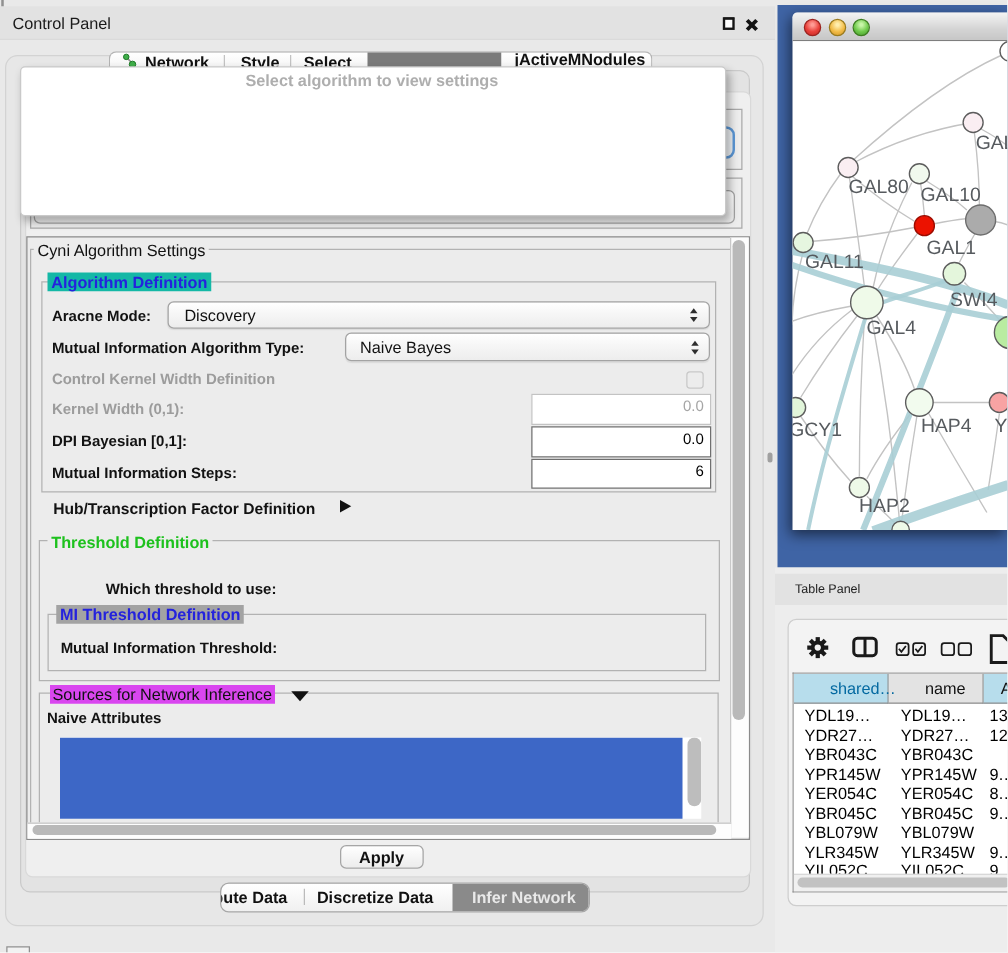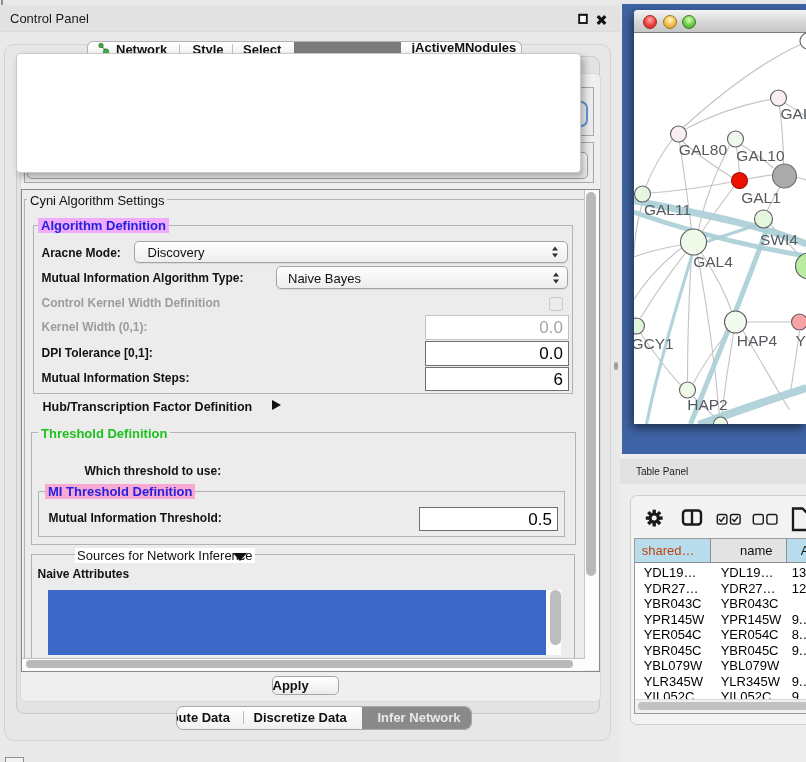--- a/index.html
+++ b/index.html
@@ -5,21 +5,21 @@
 html,body{margin:0;padding:0;}
 #root{position:relative;width:806px;height:762px;background:#e9e9e9;font-family:"Liberation Sans",sans-serif;overflow:hidden;}
 .abs{position:absolute;}
 .lbl{position:absolute;font-size:12px;font-weight:bold;color:#121212;white-space:nowrap;}
 .lbl-dis{position:absolute;font-size:12px;font-weight:bold;color:#9c9c9c;white-space:nowrap;}
 .combo{position:absolute;border:1px solid #a3a3a3;border-radius:5px;background:linear-gradient(#ffffff,#f6f6f6 45%,#ededed);box-shadow:0 1px 1px rgba(0,0,0,0.08);}
 .combo .ct{position:absolute;left:13px;top:50%;transform:translateY(-50%);font-size:13px;color:#111;white-space:nowrap;}
 .spin{position:absolute;right:8.5px;top:50%;width:6px;height:11px;transform:translateY(-50%);}
 .spin:before{content:"";position:absolute;left:0;top:0;border-left:3px solid transparent;border-right:3px solid transparent;border-bottom:4.5px solid #2e2e2e;}
 .spin:after{content:"";position:absolute;left:0;bottom:0;border-left:3px solid transparent;border-right:3px solid transparent;border-top:4.5px solid #2e2e2e;}
-.tfield{position:absolute;background:#fff;font-size:17px;text-align:right;white-space:nowrap;}
+.tfield{position:absolute;background:#fff;font-size:12px;text-align:right;white-space:nowrap;}
 </style>
 </head>
 <body>
 <div id="root">
 <div class="abs" style="left:1px;top:0;width:2px;height:9px;background:#909090;"></div>
 
 <div class="abs" style="left:0;top:5px;width:620px;height:26px;background:#e2e2e2;border-bottom:1px solid #dadada;"></div>
 <div class="abs" style="left:10px;top:11px;font-size:13px;color:#1a1a1a;">Control Panel</div>
 <svg class="abs" style="left:576px;top:12px;" width="34" height="16" viewBox="0 0 34 16">
 <rect x="3.2" y="2.8" width="7.6" height="8.2" fill="#fdfdfd" stroke="#161616" stroke-width="1.9"></rect>
@@ -58,80 +58,80 @@
 <div class="abs" style="left:27px;top:152px;width:559px;height:25px;border:1px solid #a3a3a3;border-radius:5px;background:linear-gradient(#ffffff,#ededed);"></div>
 
 <div class="abs" style="left:20.5px;top:188.5px;width:577px;height:481.5px;border:1px solid #8a8a8a;background:#ececec;"></div>
 
 <div class="abs" style="left:21.5px;top:189.5px;width:562px;height:469px;overflow:hidden;">
  <div class="abs" style="left:2px;top:9.5px;width:559px;height:600px;border:1px solid #b2b2b2;"></div>
 </div>
 <div class="abs" style="left:27px;top:193px;font-size:13px;color:#111;background:#ececec;padding:0 3px;">Cyni Algorithm Settings</div>
 
 <div class="abs" style="left:33px;top:224.5px;width:538px;height:167px;border:1px solid #b2b2b2;"></div>
-<div class="abs" style="left:38px;top:218px;font-size:13px;font-weight:bold;color:#2422dd;background:#f0abfc;padding:0 3px;text-align:center;">Algorithm Definition</div>
+<div class="abs" style="left:38px;top:218px;font-size:13px;font-weight:bold;color:#2422dd;background:#14b8a6;padding:0 3px;text-align:center;">Algorithm Definition</div>
 
 <div class="lbl" style="left:41.5px;top:245.5px;">Aracne Mode:</div>
 <div class="combo" style="left:133.5px;top:241px;width:432px;height:20px;">
       <span class="ct">Discovery</span>
       <span class="spin"></span>
     </div>
 <div class="lbl" style="left:41.5px;top:271px;">Mutual Information Algorithm Type:</div>
 <div class="combo" style="left:276px;top:266px;width:290px;height:21px;">
       <span class="ct" style="left:11px;">Naive Bayes</span>
       <span class="spin"></span>
     </div>
 <div class="lbl-dis" style="left:41.5px;top:296px;">Control Kernel Width Definition</div>
 <div class="abs" style="left:549px;top:297px;width:12px;height:12px;border:1px solid #c7c7c7;border-radius:3px;background:#ececec;"></div>
 <div class="lbl-dis" style="left:41.5px;top:320px;">Kernel Width (0,1):</div>
 <div class="tfield" style="left:425px;top:314.5px;width:137px;height:21px;border:1px solid #c3c3c3;color:#a5a5a5;padding:2px 5px 0 0;">0.0</div>
-<div class="lbl" style="left:41.5px;top:346px;">DPI Tolerance [0,1]:</div>
+<div class="lbl" style="left:41.5px;top:346px;">DPI Bayesian [0,1]:</div>
 <div class="tfield" style="left:425px;top:340.5px;width:137px;height:21px;border:1px solid #6f6f6f;color:#000;padding:2px 5px 0 0;">0.0</div>
 <div class="lbl" style="left:41.5px;top:371px;">Mutual Information Steps:</div>
 <div class="tfield" style="left:425px;top:366.5px;width:137px;height:20px;border:1px solid #6f6f6f;color:#000;padding:2px 5px 0 0;">6</div>
 
 <div class="lbl" style="left:42.5px;top:399.5px;font-size:12.5px;">Hub/Transcription Factor Definition</div>
 <div class="abs" style="left:272px;top:400px;width:0;height:0;border-top:5.5px solid transparent;border-bottom:5.5px solid transparent;border-left:9px solid #111;"></div>
 
 <div class="abs" style="left:30.5px;top:432px;width:543px;height:111px;border:1px solid #b2b2b2;"></div>
 <div class="abs" style="left:38px;top:425.5px;font-size:13px;font-weight:bold;color:#1dc11d;background:#ececec;padding:0 3px;">Threshold Definition</div>
 <div class="lbl" style="left:84.5px;top:463.5px;">Which threshold to use:</div>
 <div class="abs" style="left:38px;top:490.5px;width:525px;height:44.5px;border:1px solid #b2b2b2;"></div>
-<div class="abs" style="left:45px;top:484px;font-size:13px;font-weight:bold;color:#2422dd;background:#f9a8d4;padding:0 3px;">MI Threshold Definition</div>
+<div class="abs" style="left:45px;top:484px;font-size:13px;font-weight:bold;color:#2422dd;background:#a3a3a3;padding:0 3px;">MI Threshold Definition</div>
 <div class="lbl" style="left:48.5px;top:511px;">Mutual Information Threshold:</div>
-<div class="tfield" style="left:419px;top:506.5px;width:132px;height:20px;border:1px solid #6f6f6f;color:#000;padding:2px 5px 0 0;">0.5</div>
 
 <div class="abs" style="left:21.5px;top:553px;width:562px;height:104.5px;overflow:hidden;">
  <div class="abs" style="left:9px;top:0.5px;width:542px;height:200px;border:1px solid #b2b2b2;"></div>
 </div>
-<div class="abs" style="left:40px;top:547.5px;font-size:13px;color:#111;background:#ffffff;padding:0 2px;margin-left:35px;">Sources for Network Inference</div>
+<div class="abs" style="left:40px;top:547.5px;font-size:13px;color:#111;background:#d946ef;padding:0 2px;">Sources for Network Inference</div>
 <div class="abs" style="left:233px;top:552.5px;width:0;height:0;border-left:7px solid transparent;border-right:7px solid transparent;border-top:8px solid #111;"></div>
 <div class="lbl" style="left:37.5px;top:567px;">Naive Attributes</div>
 
 <div class="abs" style="left:47.5px;top:589.5px;width:513.5px;height:65px;background:#fff;overflow:hidden;">
  <div class="abs" style="left:0;top:0;width:498.5px;height:66px;background:#3d67c6;"></div>
  <div class="abs" style="left:502px;top:0;width:11px;height:55px;background:#bdbdbd;border-radius:5.5px;"></div>
 </div>
 
 <div class="abs" style="left:584px;top:189.5px;width:13.5px;height:480px;background:#fdfdfd;border-left:1px solid #c8c8c8;"></div>
 <div class="abs" style="left:586px;top:191.5px;width:9.5px;height:384px;background:#b9b9b9;border-radius:5px;"></div>
 <div class="abs" style="left:21.5px;top:657.5px;width:563px;height:12px;background:#fdfdfd;border-top:1px solid #c0c0c0;"></div>
 <div class="abs" style="left:26px;top:660px;width:547px;height:7.5px;background:#b9b9b9;border-radius:4px;"></div>
 
-<div class="abs" style="left:271.5px;top:675.8px;width:65.5px;height:17.5px;border:1px solid #a6a6a6;border-radius:5px;background:linear-gradient(#ffffff,#ececec);font-size:13px;font-weight:bold;color:#111;line-height:17px;">Apply</div>
+<div class="abs" style="left:271.5px;top:675.8px;width:65.5px;height:17.5px;border:1px solid #a6a6a6;border-radius:5px;background:linear-gradient(#ffffff,#ececec);text-align:center;font-size:13px;font-weight:bold;color:#111;line-height:17px;">Apply</div>
 
 <div class="abs" style="left:175.5px;top:706px;width:294px;height:21.5px;border:1px solid #a8a8a8;border-radius:7px;background:linear-gradient(#ffffff,#f0f0f0);overflow:hidden;">
  <div class="abs" style="left:185.5px;top:0;width:109px;height:21.5px;background:#8a8a8a;"></div>
  <div class="abs" style="left:66px;top:4px;width:1px;height:13px;background:#bbb;"></div>
  <div class="abs" style="left:-21px;top:3px;font-size:13px;font-weight:bold;color:#111;">Impute Data</div>
  <div class="abs" style="left:77px;top:3px;font-size:13px;font-weight:bold;color:#111;">Discretize Data</div>
  <div class="abs" style="left:201px;top:3px;font-size:13px;font-weight:bold;color:#e9e9e9;">Infer Network</div>
 </div>
 
 <div class="abs" style="left:16px;top:53px;width:563px;height:118px;background:#fff;border:1px solid #c9c9c9;border-radius:4px;box-shadow:3px 4px 7px rgba(0,0,0,0.30);"></div>
+<div class="abs" style="left:16px;top:57px;width:563px;text-align:center;font-size:13px;font-weight:bold;color:#aeaeae;">Select algorithm to view settings</div>
 
 <div class="abs" style="left:614px;top:362px;width:4px;height:8px;background:#a0a0a0;border-radius:2px;"></div>
 
 <div class="abs" style="left:5px;top:757px;width:17px;height:12px;border:1.5px solid #8f8f8f;background:#f2f2f2;"></div>
 
 <div class="abs" style="left:621.5px;top:4px;width:184.5px;height:449.5px;background:#3f64a5;"></div>
 
 <div class="abs" style="left:633.5px;top:10px;width:172.5px;height:414px;background:#fff;border-radius:4px 0 0 0;box-shadow:-2px 4px 11px rgba(0,0,0,0.55);"></div>
 <div class="abs" style="left:633.5px;top:10px;width:172.5px;height:21.5px;background:linear-gradient(#f4f4f4,#d4d4d4 60%,#c6c6c6);border-bottom:1px solid #7e7e7e;border-radius:4px 0 0 0;"></div>
 <div class="abs" style="left:642.7px;top:15px;width:12px;height:12px;border-radius:50%;background:radial-gradient(circle at 50% 32%, #ff9b94 10%, #e8403a 55%, #c32722);border:0.5px solid #9c2420;"></div>
@@ -236,21 +236,21 @@
 <rect x="752.8" y="514" width="10" height="9.6" rx="2" stroke-width="1.4"></rect>
 <rect x="766.4" y="514" width="10" height="9.6" rx="2" stroke-width="1.4"></rect>
 <path d="M792.5,508 h9.5 l6.5,6.5 v15 h-16 z" stroke-width="2.3"></path>
 </g>
 </svg>
 
 <div class="abs" style="left:633.7px;top:538px;width:172.3px;height:173.5px;border:1px solid #9a9a9a;border-right:none;background:#fff;overflow:hidden;">
  <div class="abs" style="left:0;top:0;width:75px;height:22.5px;background:#b7ddec;border-right:1px solid #8f8f8f;border-bottom:1px solid #8f8f8f;"></div>
  <div class="abs" style="left:76px;top:0;width:75px;height:22.5px;background:#e3e3e3;border-right:1px solid #8f8f8f;border-bottom:1px solid #8f8f8f;"></div>
  <div class="abs" style="left:152px;top:0;width:25px;height:22.5px;background:#b7ddec;border-bottom:1px solid #8f8f8f;"></div>
- <div class="abs" style="left:7px;top:4px;width:75px;text-align:left;font-size:13px;color:#c2410c;">shared…</div>
+ <div class="abs" style="left:7px;top:4px;width:75px;text-align:right;font-size:13px;color:#0369a1;">shared…</div>
  <div class="abs" style="left:84px;top:4px;width:75px;text-align:center;font-size:13px;color:#111;">name</div>
  <div class="abs" style="left:166px;top:4px;font-size:13px;color:#111;">Av</div>
  <div class="abs" style="left:9px;top:26px;font-size:13px;color:#000;line-height:15.5px;white-space:pre;">YDL19…
 YDR27…
 YBR043C
 YPR145W
 YER054C
 YBR045C
 YBL079W
 YLR345W

